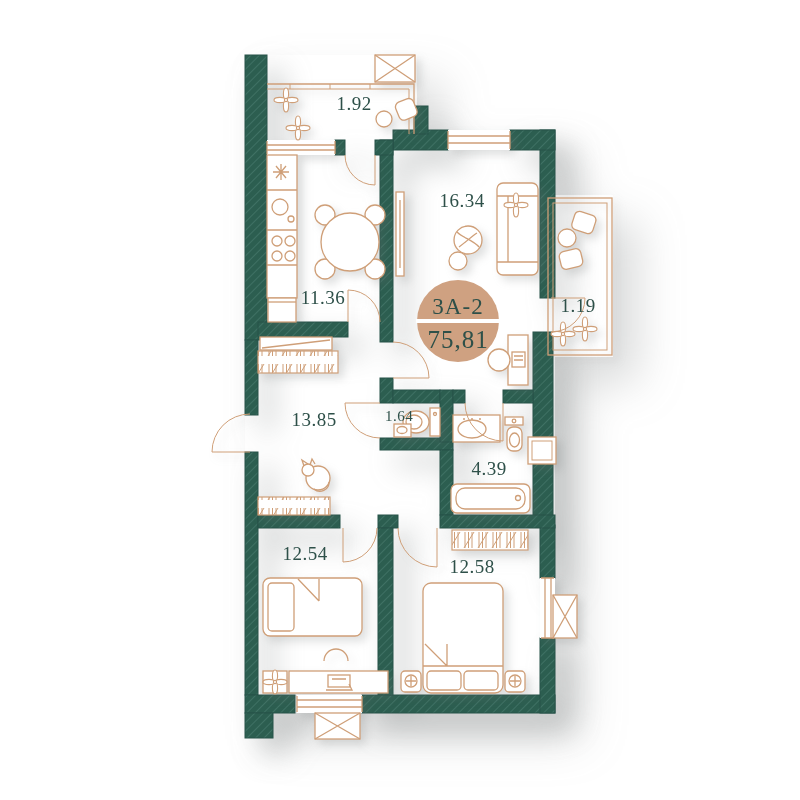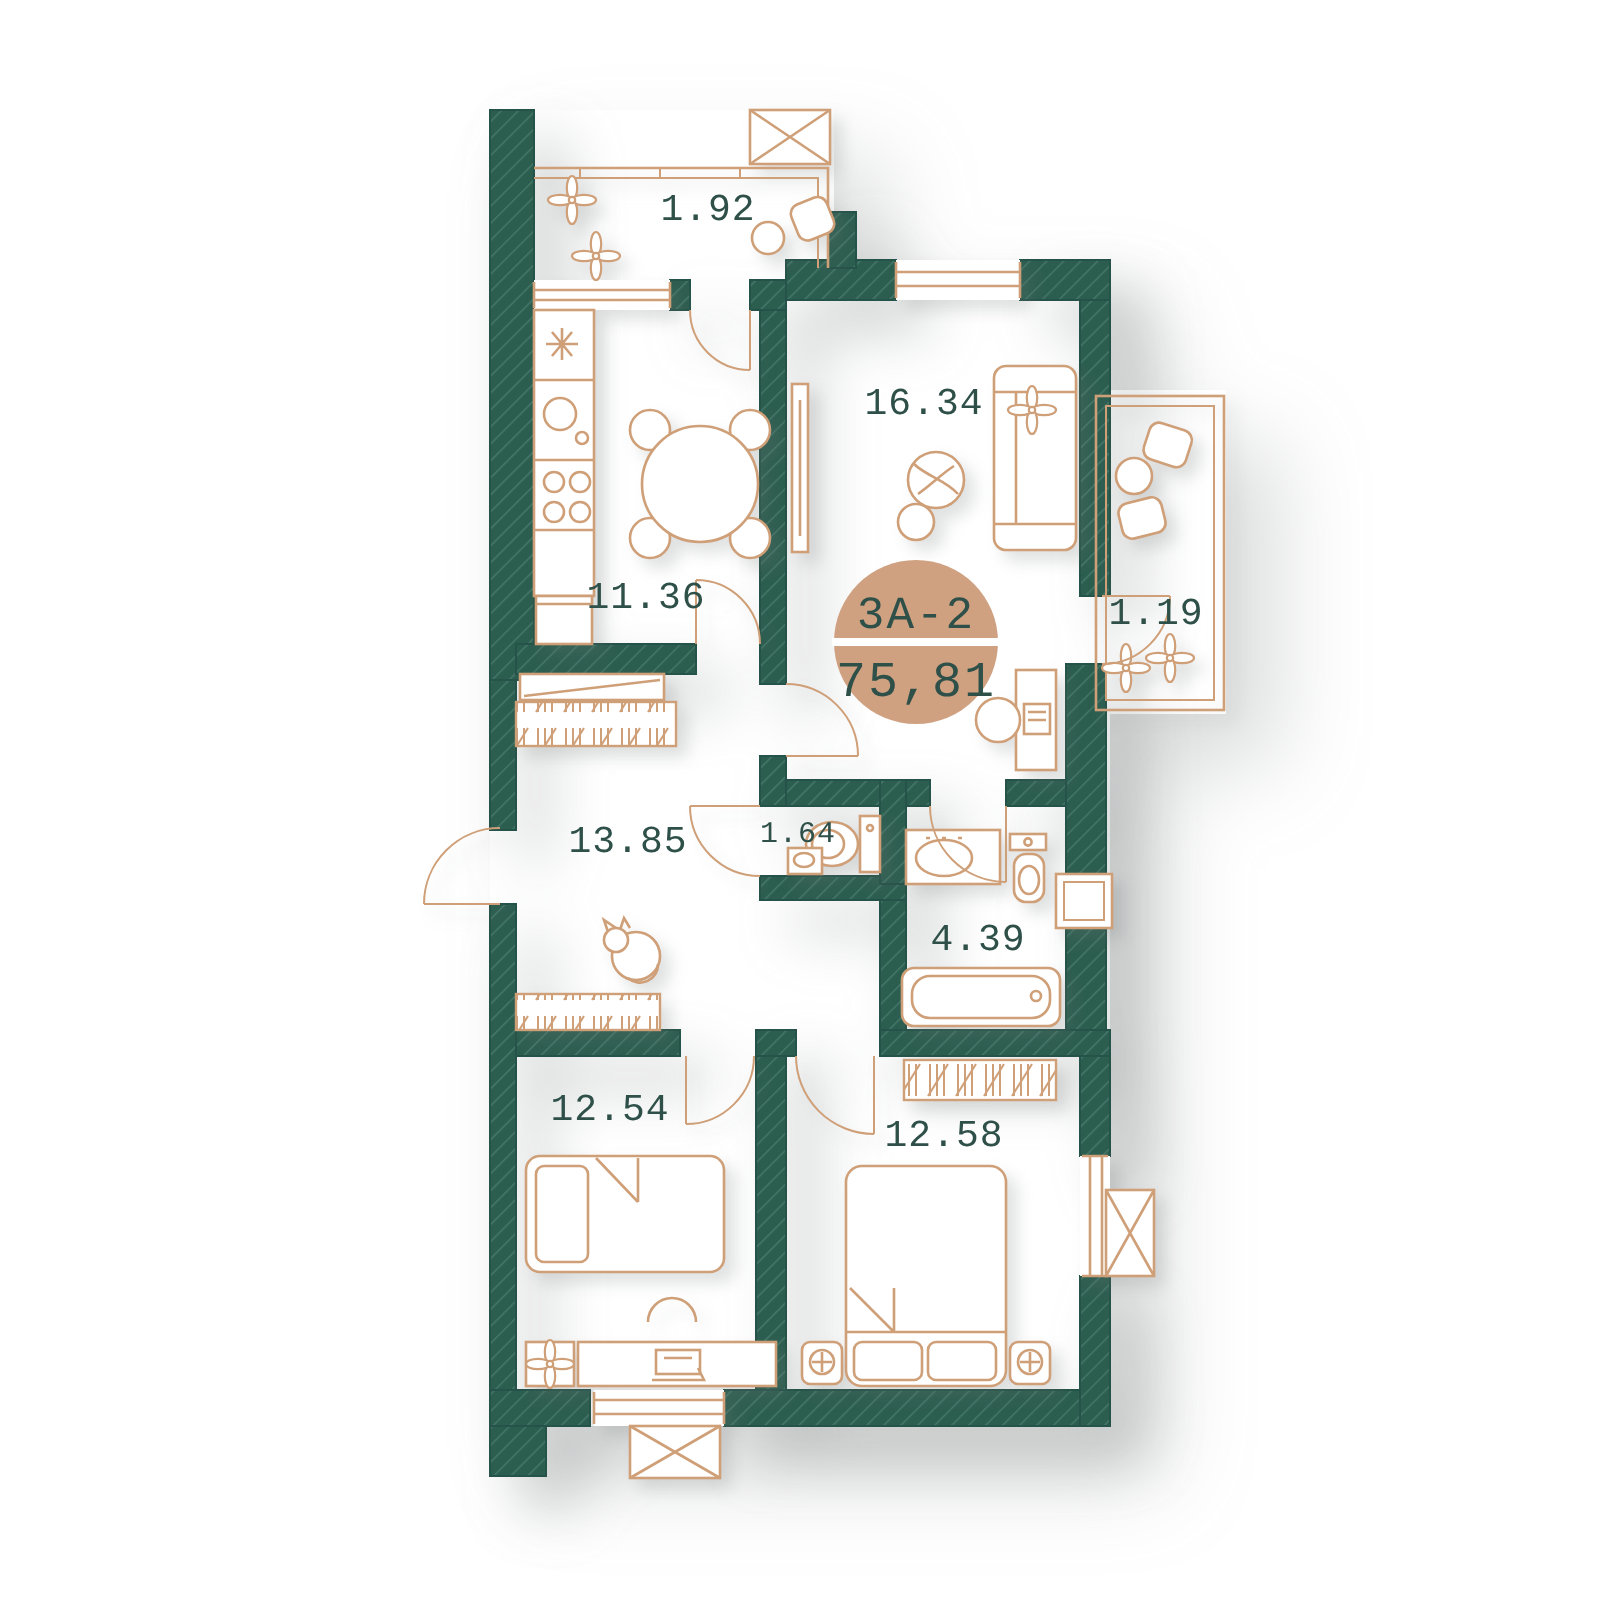--- a/index.html
+++ b/index.html
@@ -1,17 +1,17 @@
 <!DOCTYPE html>
 <html><head>
 <meta charset="utf-8">
 <style>
   html,body{margin:0;padding:0;background:#ffffff;}
   #stage{position:relative;width:800px;height:800px;background:#ffffff;overflow:hidden;
-         font-family:Liberation Mono, monospace;}
+         font-family:Liberation Serif, serif;}
   svg{position:absolute;inset:0;}
   .floor{filter:drop-shadow(26px 26px 22px rgba(110,115,115,0.25));}
   .walls{filter:drop-shadow(16px 16px 14px rgba(110,115,115,0.33));}
   .furn{filter:drop-shadow(5px 5px 4px rgba(115,118,118,0.22));}
   .wall{fill:url(#hatch);stroke:#265349;stroke-width:1;}
   .bg{fill:#ffffff;}
   .f{fill:#ffffff;stroke:#cf9f78;stroke-width:1.3;}
   .fn{fill:none;stroke:#cf9f78;stroke-width:1.3;}
   .fthin{fill:none;stroke:#cf9f78;stroke-width:1;}
   .wrd{fill:url(#wrdp);stroke:#cf9f78;stroke-width:1.2;}

